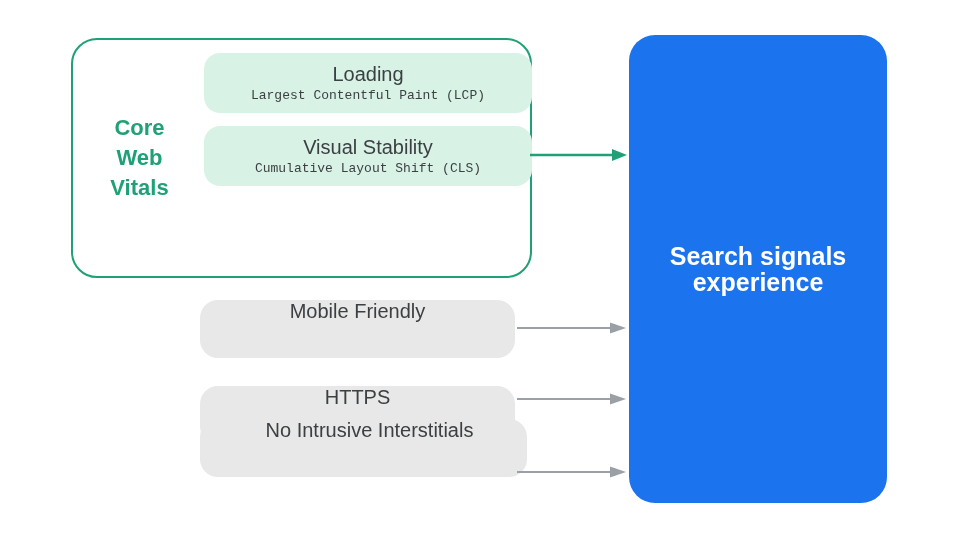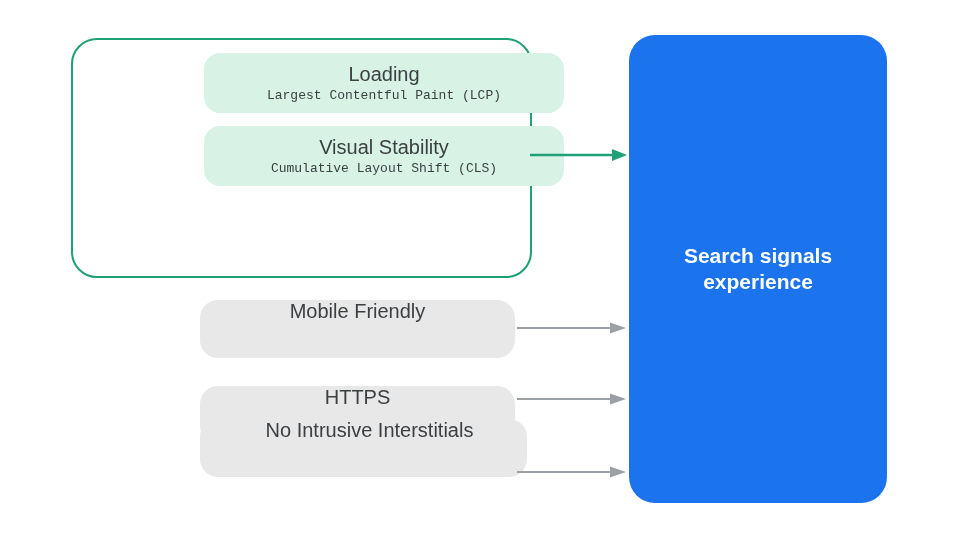--- a/index.html
+++ b/index.html
@@ -14,52 +14,57 @@
   }
   .cwv-label{
     position:absolute;left:0;top:0;bottom:0;width:133px;
     display:flex;flex-direction:column;align-items:center;justify-content:center;
     color:#1FA077;font-size:22px;font-weight:700;line-height:30px;text-align:center;
   }
   .cwv-pills{
     position:absolute;left:131px;top:13px;display:flex;flex-direction:column;gap:13px;
   }
   .pill-green{
-    width:360px;height:60px;background:#D8F3E6;border-radius:16px;
+    width:328px;height:60px;background:#D8F3E6;border-radius:16px;
     display:flex;flex-direction:column;align-items:center;justify-content:center;
   }
   .pill-green .pill-title{color:#3C4043;font-size:20px;line-height:25px;font-weight:500;}
   .pill-green .pill-sub{color:#3C4043;font-size:13px;line-height:17px;font-family:Liberation Mono, monospace;}
   
   .pill-gray{
     position:absolute;left:200px;width:315px;height:58px;background:#E8E8E8;border-radius:18px;
     display:flex;align-items:flex-start;justify-content:center;
     color:#3C4043;font-size:20px;font-weight:500;
   }
   .pill-gray.p1{top:300px;}
   .pill-gray.p2{top:386px;}
   .pill-gray.p3{top:419px;padding-left:12px;}
   
   .result-box{
     position:absolute;left:629px;top:35px;width:258px;height:468px;
     background:#1B73EE;border-radius:26px;
     display:flex;align-items:center;justify-content:center;
   }
   .result-text{
-    color:#ffffff;font-size:21px;font-weight:700;line-height:26px;text-align:center;
+    color:#ffffff;font-size:25px;font-weight:700;line-height:26px;text-align:center;
   }
   
   .arrow{position:absolute;}
 </style>
 </head>
 <body>
 
 <div class="scene">
 
   <div class="cwv-group">
+    <div class="cwv-label">
+      <span>Core</span>
+      <span>Web</span>
+      <span>Vitals</span>
+    </div>
     <div class="cwv-pills">
       <div class="pill-green">
         <div class="pill-title">Loading</div>
         <div class="pill-sub">Largest Contentful Paint (LCP)</div>
       </div>
       <div class="pill-green">
         <div class="pill-title">Visual Stability</div>
         <div class="pill-sub">Cumulative Layout Shift (CLS)</div>
       </div>
     </div>

